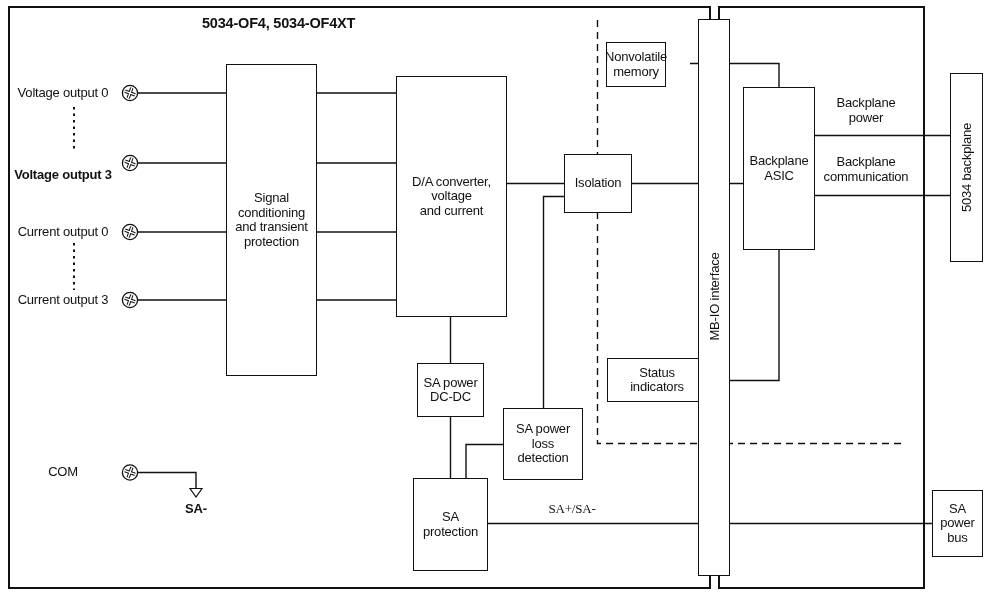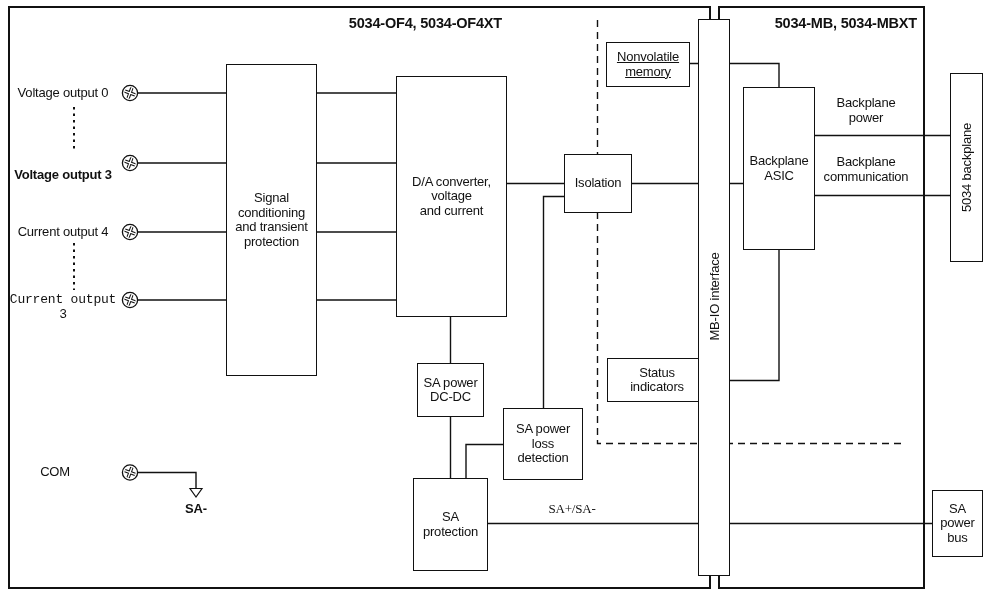--- a/index.html
+++ b/index.html
@@ -13,38 +13,37 @@
   .blk{
     position:absolute;background:#fff;border:1.5px solid #111;z-index:2;
     display:flex;align-items:center;justify-content:center;
     text-align:center;font-size:13px;line-height:14.5px;white-space:pre-line;
     box-sizing:border-box;
   }
   .lbl{
     position:absolute;font-size:13px;line-height:14.5px;z-index:3;
     white-space:pre-line;
   }
-  .title{font-weight:bold;font-size:14.5px;text-align:right;z-index:3;}
+  .title{font-weight:bold;font-size:14.5px;text-align:left;z-index:3;}
   .vtext{
     position:absolute;z-index:3;font-size:13px;text-align:center;
     transform:rotate(-90deg);transform-origin:center center;white-space:nowrap;
   }
   .tr{text-align:center;}
   .tc{text-align:center;}
 </style>
 </head>
 <body>
 
 <div id="canvas">
 
   <div class="box" style="left:8px;top:6px;width:699px;height:579px;"></div>
   <div class="box" style="left:718px;top:6px;width:203px;height:579px;"></div>
 
   <div class="lbl title" style="left:202px;top:16px;width:300px;">5034-OF4, 5034-OF4XT</div>
-  <div class="lbl title" style="left:717px;top:16px;width:200px;">5034-MB, 5034-MBXT</div>
 
   <svg class="wires" width="1000" height="593" viewBox="0 0 1000 593" fill="none" stroke="#111" stroke-width="1.4">
 
     <path d="M597.5,20 V443.5 H903" stroke-dasharray="7 5"></path>
 
     <path d="M74,107 V152" stroke-width="2" stroke-dasharray="2.5 4"></path>
     <path d="M74,243 V290" stroke-width="2" stroke-dasharray="2.5 4"></path>
 
     <path d="M138,93 H396"></path>
     <path d="M138,163 H396"></path>
@@ -106,40 +105,40 @@
         <g transform="rotate(20)">
             <path d="M0,-5.4 V5.4 M-5.4,0 H5.4" stroke-width="3.4"></path>
             <path d="M0,-5.4 V5.4 M-5.4,0 H5.4" stroke="#fff" stroke-width="1.4"></path>
           </g>
       </g>
     </g>
   </svg>
 
   <div class="lbl tr" style="left:8px;top:86px;width:110px;">Voltage output 0</div>
   <div class="lbl tr" style="left:8px;top:168px;width:110px;font-weight:bold;">Voltage output 3</div>
-  <div class="lbl tr" style="left:8px;top:225px;width:110px;">Current output 4</div>
-  <div class="lbl tr" style="left:8px;top:293px;width:110px;font-family:Liberation Mono, monospace;">Current output 3</div>
-  <div class="lbl tr" style="left:0;top:465px;width:110px;">COM</div>
+  <div class="lbl tr" style="left:8px;top:225px;width:110px;">Current output 0</div>
+  <div class="lbl tr" style="left:8px;top:293px;width:110px;">Current output 3</div>
+  <div class="lbl tr" style="left:8px;top:465px;width:110px;">COM</div>
 
   <div class="blk" style="left:226px;top:64px;width:91px;height:312px;">Signal
 conditioning
 and transient
 protection</div>
   <div class="blk" style="left:396px;top:76px;width:111px;height:241px;">D/A converter,
 voltage
 and current</div>
   <div class="blk" style="left:564px;top:154px;width:68px;height:59px;">Isolation</div>
   <div class="blk" style="left:417px;top:363px;width:67px;height:54px;">SA power
 DC-DC</div>
   <div class="blk" style="left:503px;top:408px;width:80px;height:72px;">SA power
 loss
 detection</div>
   <div class="blk" style="left:413px;top:478px;width:75px;height:93px;">SA
 protection</div>
-  <div class="blk" style="left:606px;top:42px;width:84px;height:45px;text-decoration:underline;">Nonvolatile
+  <div class="blk" style="left:606px;top:42px;width:60px;height:45px;">Nonvolatile
 memory</div>
   <div class="blk" style="left:607px;top:358px;width:100px;height:44px;">Status
 indicators</div>
   <div class="blk" style="left:743px;top:87px;width:72px;height:163px;">Backplane
 ASIC</div>
   <div class="blk" style="left:932px;top:490px;width:51px;height:67px;">SA
 power
 bus</div>
 
   <div class="blk" style="left:698px;top:19px;width:32px;height:557px;"></div>

